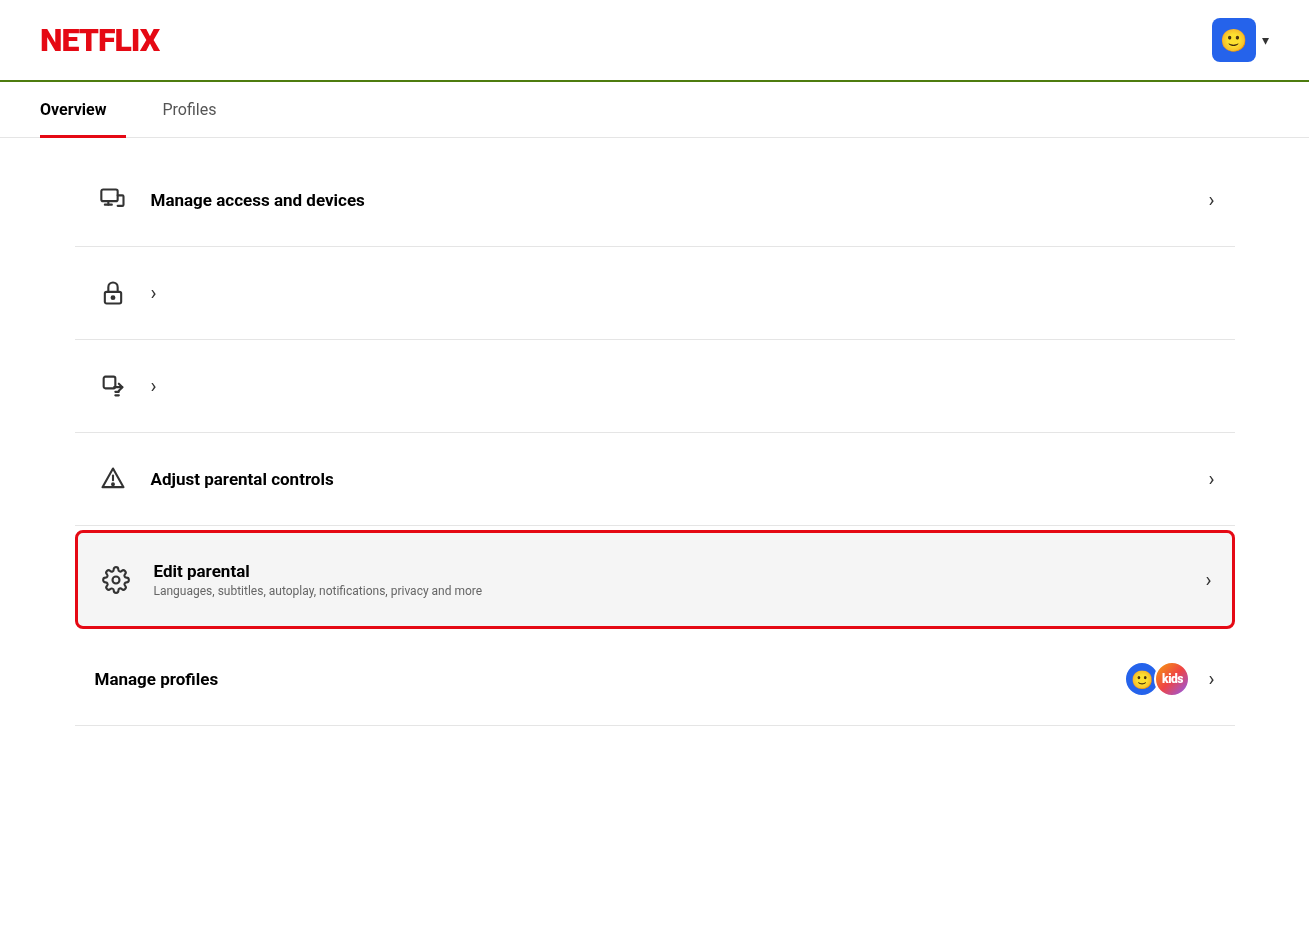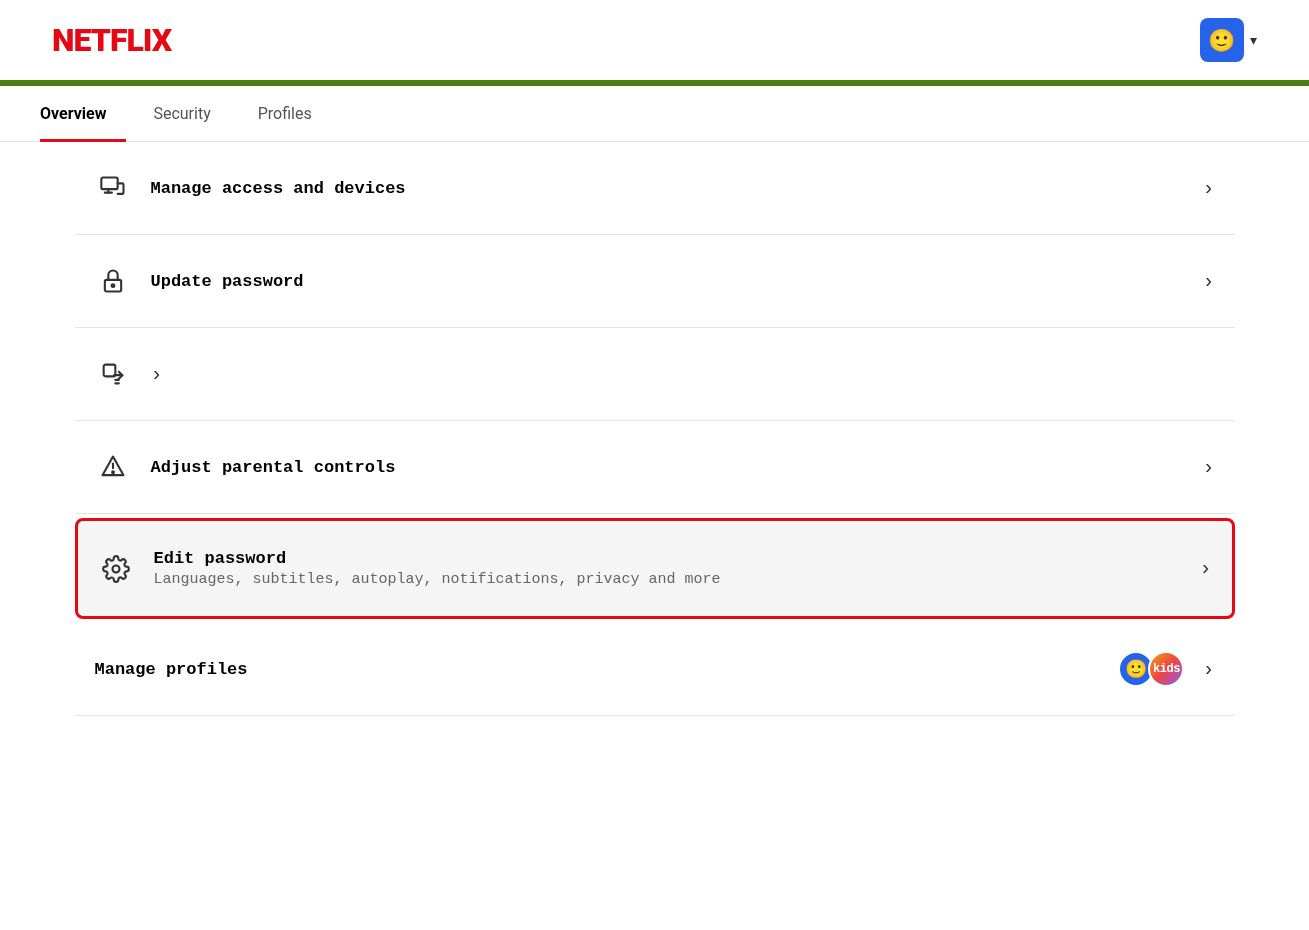--- a/index.html
+++ b/index.html
@@ -7,22 +7,22 @@
       font-family: -apple-system, BlinkMacSystemFont, 'Segoe UI', Roboto, Helvetica, Arial, sans-serif;
       background: #fff;
       color: #333;
     }
 
     
     .header {
       display: flex;
       align-items: center;
       justify-content: space-between;
-      padding: 18px 52px;
-      border-bottom: 6px solid #4d7c0f;
+      padding: 18px 40px;
+      border-bottom: 2px solid #4d7c0f;
     }
     .netflix-logo {
       font-size: 32px;
       font-weight: 900;
       color: #e50914;
       letter-spacing: -1px;
     }
     .profile-avatar {
       width: 44px;
       height: 44px;
@@ -46,21 +46,21 @@
       color: #333;
       cursor: pointer;
     }
 
     
     .nav-tabs {
       display: flex;
       align-items: center;
       padding: 0 40px;
       border-bottom: 1px solid #e5e5e5;
-      gap: 7px;
+      gap: 16px;
     }
     .nav-tab {
       padding: 18px 20px;
       font-size: 16px;
       color: #555;
       cursor: pointer;
       position: relative;
       white-space: nowrap;
       text-decoration: none;
     }
@@ -80,23 +80,22 @@
       height: 3px;
       background: #e50914;
     }
     .nav-tab:first-child.active::after {
       left: 0;
     }
 
     
     .main-content {
       max-width: 1240px;
-      margin: 0 auto;
+      margin: 16px auto;
       padding: 0 40px;
-      font-family: Liberation Mono, monospace;
     }
 
     
     .menu-list {
       list-style: none;
     }
     .menu-item {
       display: flex;
       align-items: center;
       padding: 28px 20px;
@@ -129,21 +128,21 @@
     .menu-text {
       flex: 1;
     }
     .menu-title {
       font-size: 17px;
       font-weight: 700;
       color: #000;
       display: block;
     }
     .menu-subtitle {
-      font-size: 15px;
+      font-size: 12px;
       color: #666;
       margin-top: 3px;
       display: block;
     }
     .menu-right {
       display: flex;
       align-items: center;
       gap: 10px;
     }
     .chevron-right {
@@ -191,21 +190,20 @@
   <div class="header-right">
     <div class="profile-avatar">
       <span class="avatar-face">🙂</span>
     </div>
     <span class="chevron-down">▾</span>
   </div>
 </header>
 
 <nav class="nav-tabs">
   <a class="nav-tab active">Overview</a>
-  <a class="nav-tab">Security</a>
   <a class="nav-tab">Profiles</a>
 </nav>
 
 <main class="main-content">
   <ul class="menu-list">
 
     <li class="menu-item">
       <div class="menu-icon">
         <svg viewBox="0 0 24 24" fill="none" stroke="currentColor" stroke-width="1.8" stroke-linecap="round" stroke-linejoin="round">
           <rect x="2" y="3" width="14" height="10" rx="1.5"></rect>
@@ -222,23 +220,20 @@
       </div>
     </li>
 
     <li class="menu-item">
       <div class="menu-icon">
         <svg viewBox="0 0 24 24" fill="none" stroke="currentColor" stroke-width="1.8" stroke-linecap="round" stroke-linejoin="round">
           <rect x="5" y="11" width="14" height="10" rx="1.5"></rect>
           <path d="M8 11V7a4 4 0 0 1 8 0v4"></path>
           <circle cx="12" cy="16" r="1.2" fill="currentColor"></circle>
         </svg>
-      </div>
-      <div class="menu-text">
-        <span class="menu-title">Update password</span>
       </div>
       <div class="menu-right">
         <span class="chevron-right">›</span>
       </div>
     </li>
 
     <li class="menu-item">
       <div class="menu-icon">
         <svg viewBox="0 0 24 24" fill="none" stroke="currentColor" stroke-width="1.8" stroke-linecap="round" stroke-linejoin="round">
           <rect x="4" y="4" width="10" height="10" rx="1.5"></rect>
@@ -270,21 +265,21 @@
     </li>
 
     <li class="menu-item highlighted">
       <div class="menu-icon">
         <svg viewBox="0 0 24 24" fill="none" stroke="currentColor" stroke-width="1.8" stroke-linecap="round" stroke-linejoin="round">
           <circle cx="12" cy="12" r="3"></circle>
           <path d="M19.4 15a1.65 1.65 0 0 0 .33 1.82l.06.06a2 2 0 0 1-2.83 2.83l-.06-.06a1.65 1.65 0 0 0-1.82-.33 1.65 1.65 0 0 0-1 1.51V21a2 2 0 0 1-4 0v-.09A1.65 1.65 0 0 0 9 19.4a1.65 1.65 0 0 0-1.82.33l-.06.06a2 2 0 0 1-2.83-2.83l.06-.06A1.65 1.65 0 0 0 4.68 15a1.65 1.65 0 0 0-1.51-1H3a2 2 0 0 1 0-4h.09A1.65 1.65 0 0 0 4.6 9a1.65 1.65 0 0 0-.33-1.82l-.06-.06a2 2 0 0 1 2.83-2.83l.06.06A1.65 1.65 0 0 0 9 4.68a1.65 1.65 0 0 0 1-1.51V3a2 2 0 0 1 4 0v.09a1.65 1.65 0 0 0 1 1.51 1.65 1.65 0 0 0 1.82-.33l.06-.06a2 2 0 0 1 2.83 2.83l-.06.06A1.65 1.65 0 0 0 19.4 9a1.65 1.65 0 0 0 1.51 1H21a2 2 0 0 1 0 4h-.09a1.65 1.65 0 0 0-1.51 1z"></path>
         </svg>
       </div>
       <div class="menu-text">
-        <span class="menu-title">Edit password</span>
+        <span class="menu-title">Edit parental</span>
         <span class="menu-subtitle">Languages, subtitles, autoplay, notifications, privacy and more</span>
       </div>
       <div class="menu-right">
         <span class="chevron-right">›</span>
       </div>
     </li>
 
     <li class="menu-item">
       <div class="menu-text">
         <span class="menu-title">Manage profiles</span>

